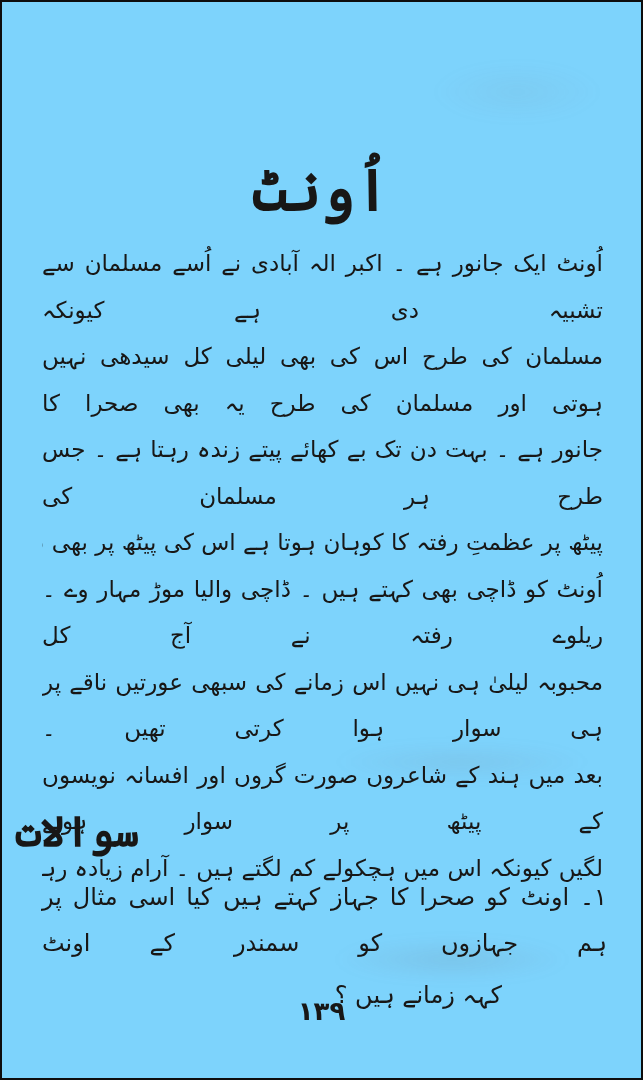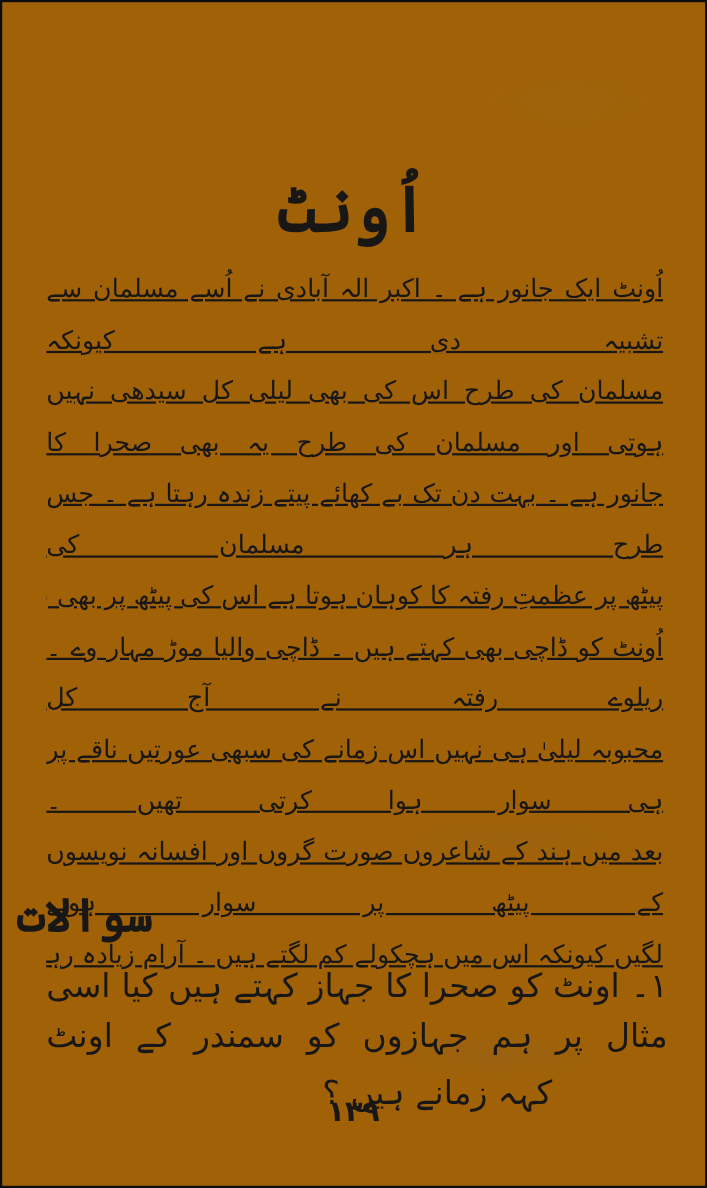--- a/index.html
+++ b/index.html
@@ -5,21 +5,21 @@
   html, body {
     margin: 0;
     padding: 0;
     background: #e9e7e2;
   }
   .page {
     position: relative;
     width: 643px;
     height: 1080px;
     box-sizing: border-box;
-    background: #a16207;
+    background: #7dd3fc;
     border: 2px solid #0d0d0d;
     overflow: hidden;
     font-family: "DejaVu Sans", sans-serif;
     color: #181716;
   }
   
   .smudge {
     position: absolute;
     border-radius: 50%;
     filter: blur(6px);
@@ -59,21 +59,20 @@
     left: 40px;
     direction: rtl;
     font-size: 23px;
     line-height: 46.5px;
   }
   .bline {
     direction: rtl;
     text-align: right;
     white-space: nowrap;
     overflow: hidden;
-    text-decoration: underline;
   }
   .bline.just {
     white-space: normal;
     text-align: justify;
     text-align-last: justify;
   }
 
   .q-heading {
     position: absolute;
     top: 800px;
@@ -86,21 +85,21 @@
     font-weight: bold;
     line-height: 60px;
   }
 
   .q-block {
     position: absolute;
     top: 872px;
     right: 34px;
     left: 40px;
     direction: rtl;
-    font-size: 30px;
+    font-size: 24px;
     line-height: 46px;
   }
   .q-line1 {
     direction: rtl;
     text-align: justify;
     text-align-last: justify;
   }
   .q-line2 {
     direction: rtl;
     text-align: right;

